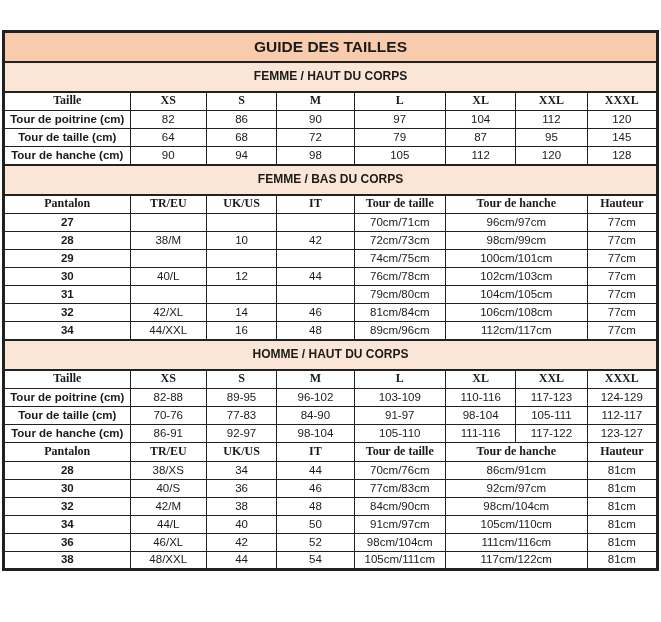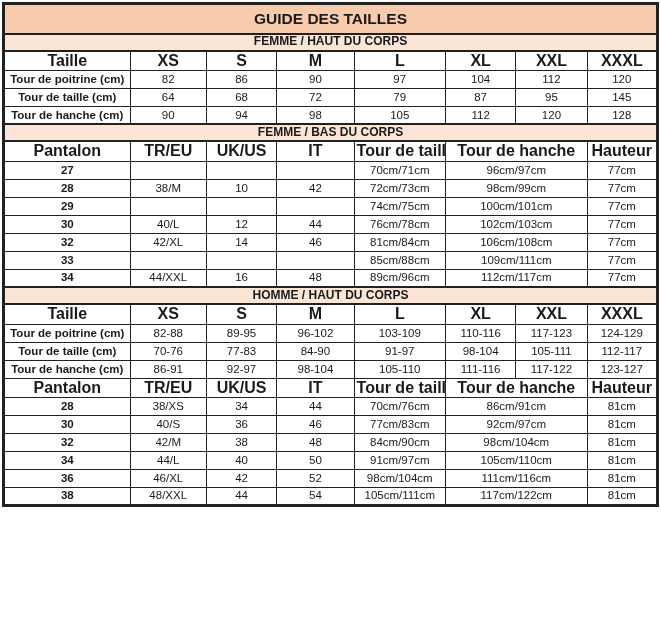--- a/index.html
+++ b/index.html
@@ -4,21 +4,21 @@
 <style>
   * { box-sizing: border-box; }
   html, body {
     margin: 0; padding: 0; background: #ffffff;
   }
   body {
     width: 661px; height: 622px;
     font-family: "Liberation Sans", sans-serif;
     color: var(--text, #1a1a1a);
   }
-  .frame { padding: 2px; }
+  .frame { padding: 2px; margin-top: 28px; }
   table {
     border-collapse: collapse;
     table-layout: fixed;
     width: 657px;
     border: 3px solid var(--border, #1c1c1c);
   }
   td {
     border: 1px solid var(--border, #262626);
     text-align: center;
     vertical-align: middle;
@@ -33,28 +33,29 @@
     background: var(--title-bg, #F8CBAD);
     font-weight: bold;
     font-size: 15.5px;
     height: 30px;
     border-bottom: 2px solid var(--border, #1c1c1c);
   }
   tr.section-row td {
     background: var(--section-bg, #FBE5D6);
     font-weight: bold;
     font-size: 12px;
-    height: 17px;
+    height: 30px;
     border-top: 2px solid var(--border, #1c1c1c);
     border-bottom: 2px solid var(--border, #1c1c1c);
   }
   tr.header-row td {
     font-weight: bold;
-    font-size: 16px;
+    font-size: 12px;
     height: 19px;
+    font-family: Liberation Serif, serif;
   }
   td.row-label { font-weight: bold; }
 </style>
 </head>
 <body>
 
 <div class="frame">
   <table>
     <colgroup>
       <col style="width:126px">
@@ -155,35 +156,35 @@
         <tr class="data-row">
           <td class="row-label">30</td>
           <td>40/L</td>
           <td>12</td>
           <td>44</td>
           <td>76cm/78cm</td>
           <td colspan="2">102cm/103cm</td>
           <td>77cm</td>
         </tr>
         <tr class="data-row">
+          <td class="row-label">31</td>
+          <td></td>
+          <td></td>
+          <td></td>
+          <td>79cm/80cm</td>
+          <td colspan="2">104cm/105cm</td>
+          <td>77cm</td>
+        </tr>
+        <tr class="data-row">
           <td class="row-label">32</td>
           <td>42/XL</td>
           <td>14</td>
           <td>46</td>
           <td>81cm/84cm</td>
           <td colspan="2">106cm/108cm</td>
-          <td>77cm</td>
-        </tr>
-        <tr class="data-row">
-          <td class="row-label">33</td>
-          <td></td>
-          <td></td>
-          <td></td>
-          <td>85cm/88cm</td>
-          <td colspan="2">109cm/111cm</td>
           <td>77cm</td>
         </tr>
         <tr class="data-row">
           <td class="row-label">34</td>
           <td>44/XXL</td>
           <td>16</td>
           <td>48</td>
           <td>89cm/96cm</td>
           <td colspan="2">112cm/117cm</td>
           <td>77cm</td>

